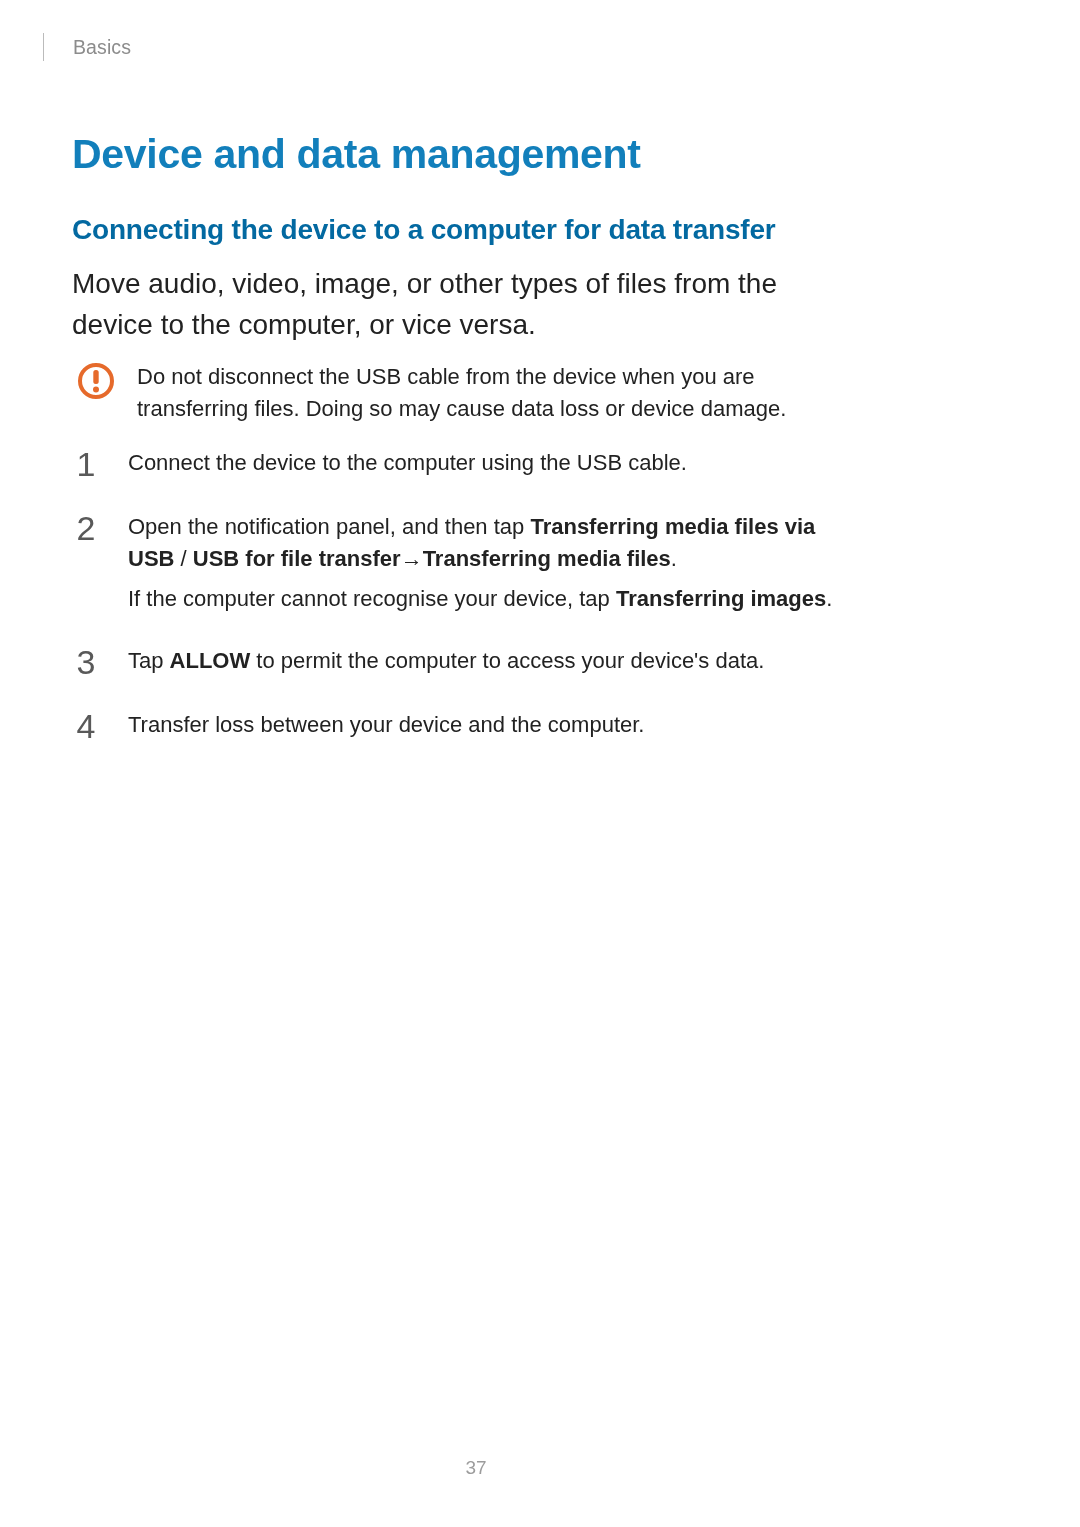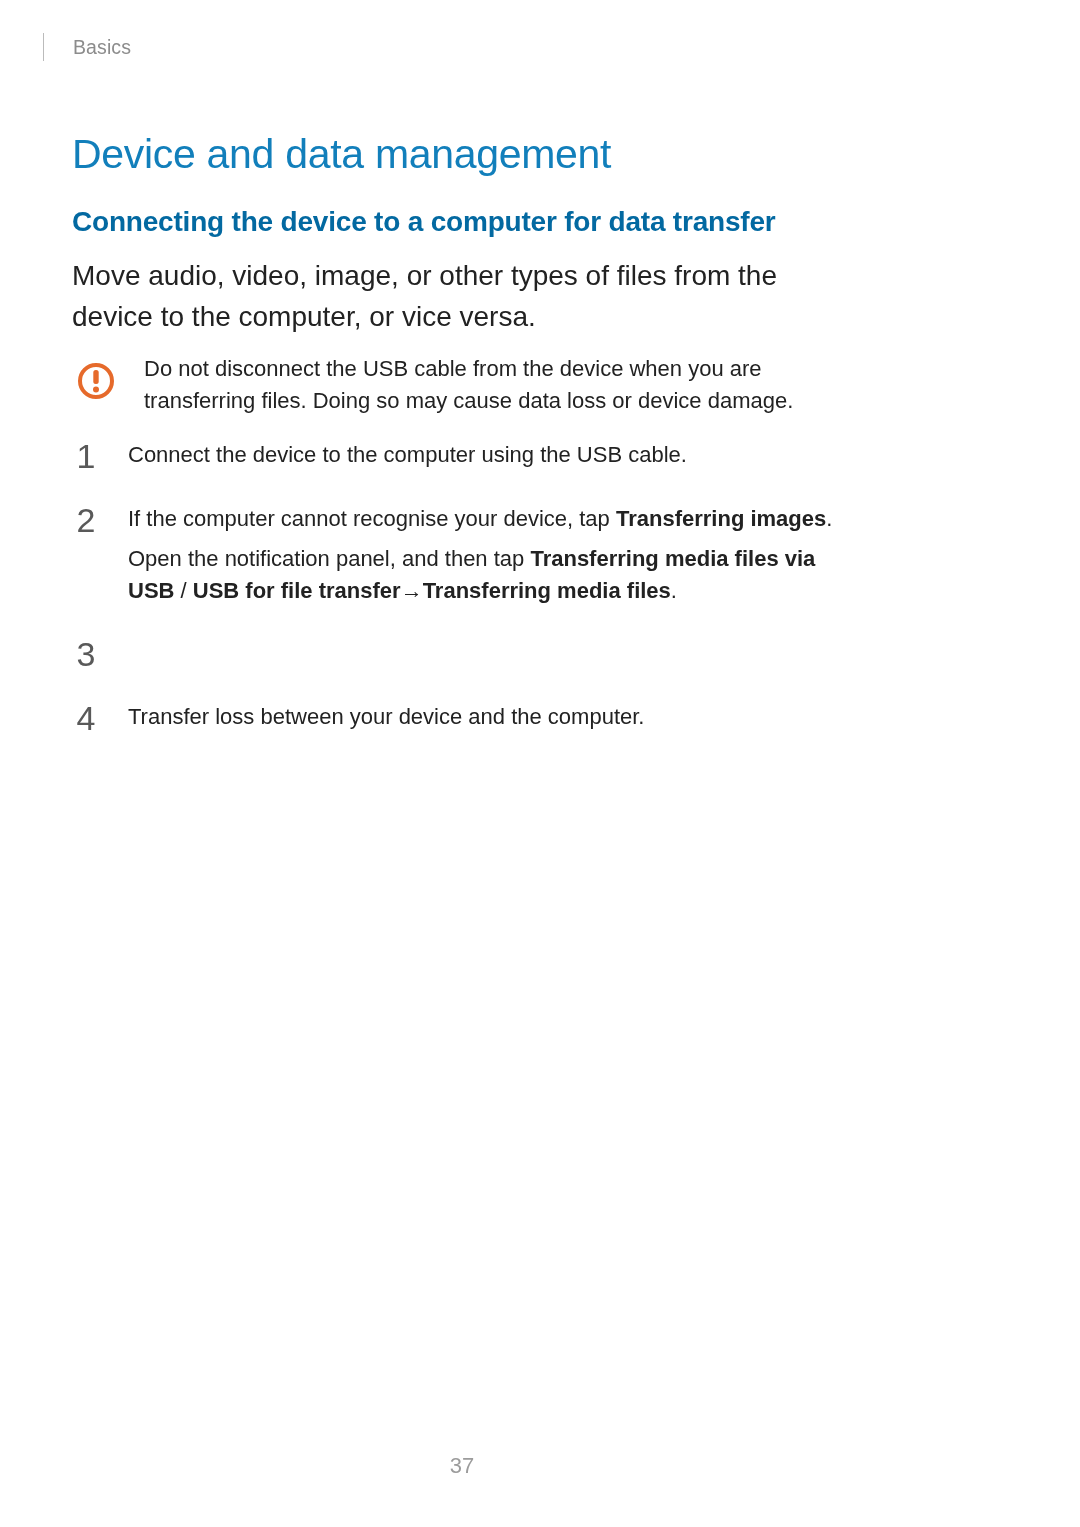--- a/index.html
+++ b/index.html
@@ -26,43 +26,43 @@
     margin-left: -29px;
     padding-left: 29px;
   }
   .header-section {
     font-size: 19.5px;
     color: #8c8c8c;
     letter-spacing: 0.1px;
   }
   .h1 {
     font-size: 41px;
-    font-weight: 400;
+    font-weight: 700;
     color: #127fbb;
     letter-spacing: -0.3px;
-    margin-bottom: 28px;
+    margin-bottom: 36px;
   }
   .h2 {
     font-size: 28px;
     font-weight: 700;
     color: #0369a1;
     letter-spacing: -0.2px;
     margin-bottom: 18px;
   }
   .body-text {
     font-size: 28px;
     color: #222;
     line-height: 1.45;
     margin-bottom: 16px;
   }
   .callout {
     display: flex;
-    align-items: center;
+    align-items: flex-start;
     margin-bottom: 16px;
-    gap: 24px;
+    gap: 17px;
   }
   .callout .icon-slot {
     flex: 0 0 48px;
     height: 48px;
     display: flex;
     align-items: flex-start;
     justify-content: center;
   }
   .callout .callout-text {
     flex: 1;
@@ -101,24 +101,24 @@
   }
   .step-body p:last-child { margin-bottom: 0; }
   .bold { font-weight: 700; }
   .arrow {
     display: inline-block;
     font-weight: 400;
   }
   .page-number {
     position: absolute;
     bottom: 48px;
-    left: 0;
+    left: 14px;
     width: 100%;
     text-align: center;
-    font-size: 22px;
+    font-size: 19px;
     color: #9c9c9c;
   }
 </style>
 </head>
 <body>
 
 <div class="page">
 
   <div class="header-area">
     <span class="header-section">Basics</span>
@@ -146,27 +146,28 @@
 
   <div class="step">
         <div class="step-num">1</div>
         <div class="step-body">
           <p><span>Connect the device to the computer using the USB cable.</span></p>
         </div>
       </div>
       <div class="step">
         <div class="step-num">2</div>
         <div class="step-body">
+          <p><span>Open the notification panel, and then tap </span><span class="bold">Transferring media files via USB</span><span> / </span><span class="bold">USB for file transfer</span><span class="arrow"> → </span><span class="bold">Transferring media files</span><span>.</span></p>
           <p><span>If the computer cannot recognise your device, tap </span><span class="bold">Transferring images</span><span>.</span></p>
-          <p><span>Open the notification panel, and then tap </span><span class="bold">Transferring media files via USB</span><span> / </span><span class="bold">USB for file transfer</span><span class="arrow"> → </span><span class="bold">Transferring media files</span><span>.</span></p>
         </div>
       </div>
       <div class="step">
         <div class="step-num">3</div>
         <div class="step-body">
+          <p><span>Tap </span><span class="bold">ALLOW</span><span> to permit the computer to access your device's data.</span></p>
         </div>
       </div>
       <div class="step">
         <div class="step-num">4</div>
         <div class="step-body">
           <p><span>Transfer loss between your device and the computer.</span></p>
         </div>
       </div>
     </div>
 

